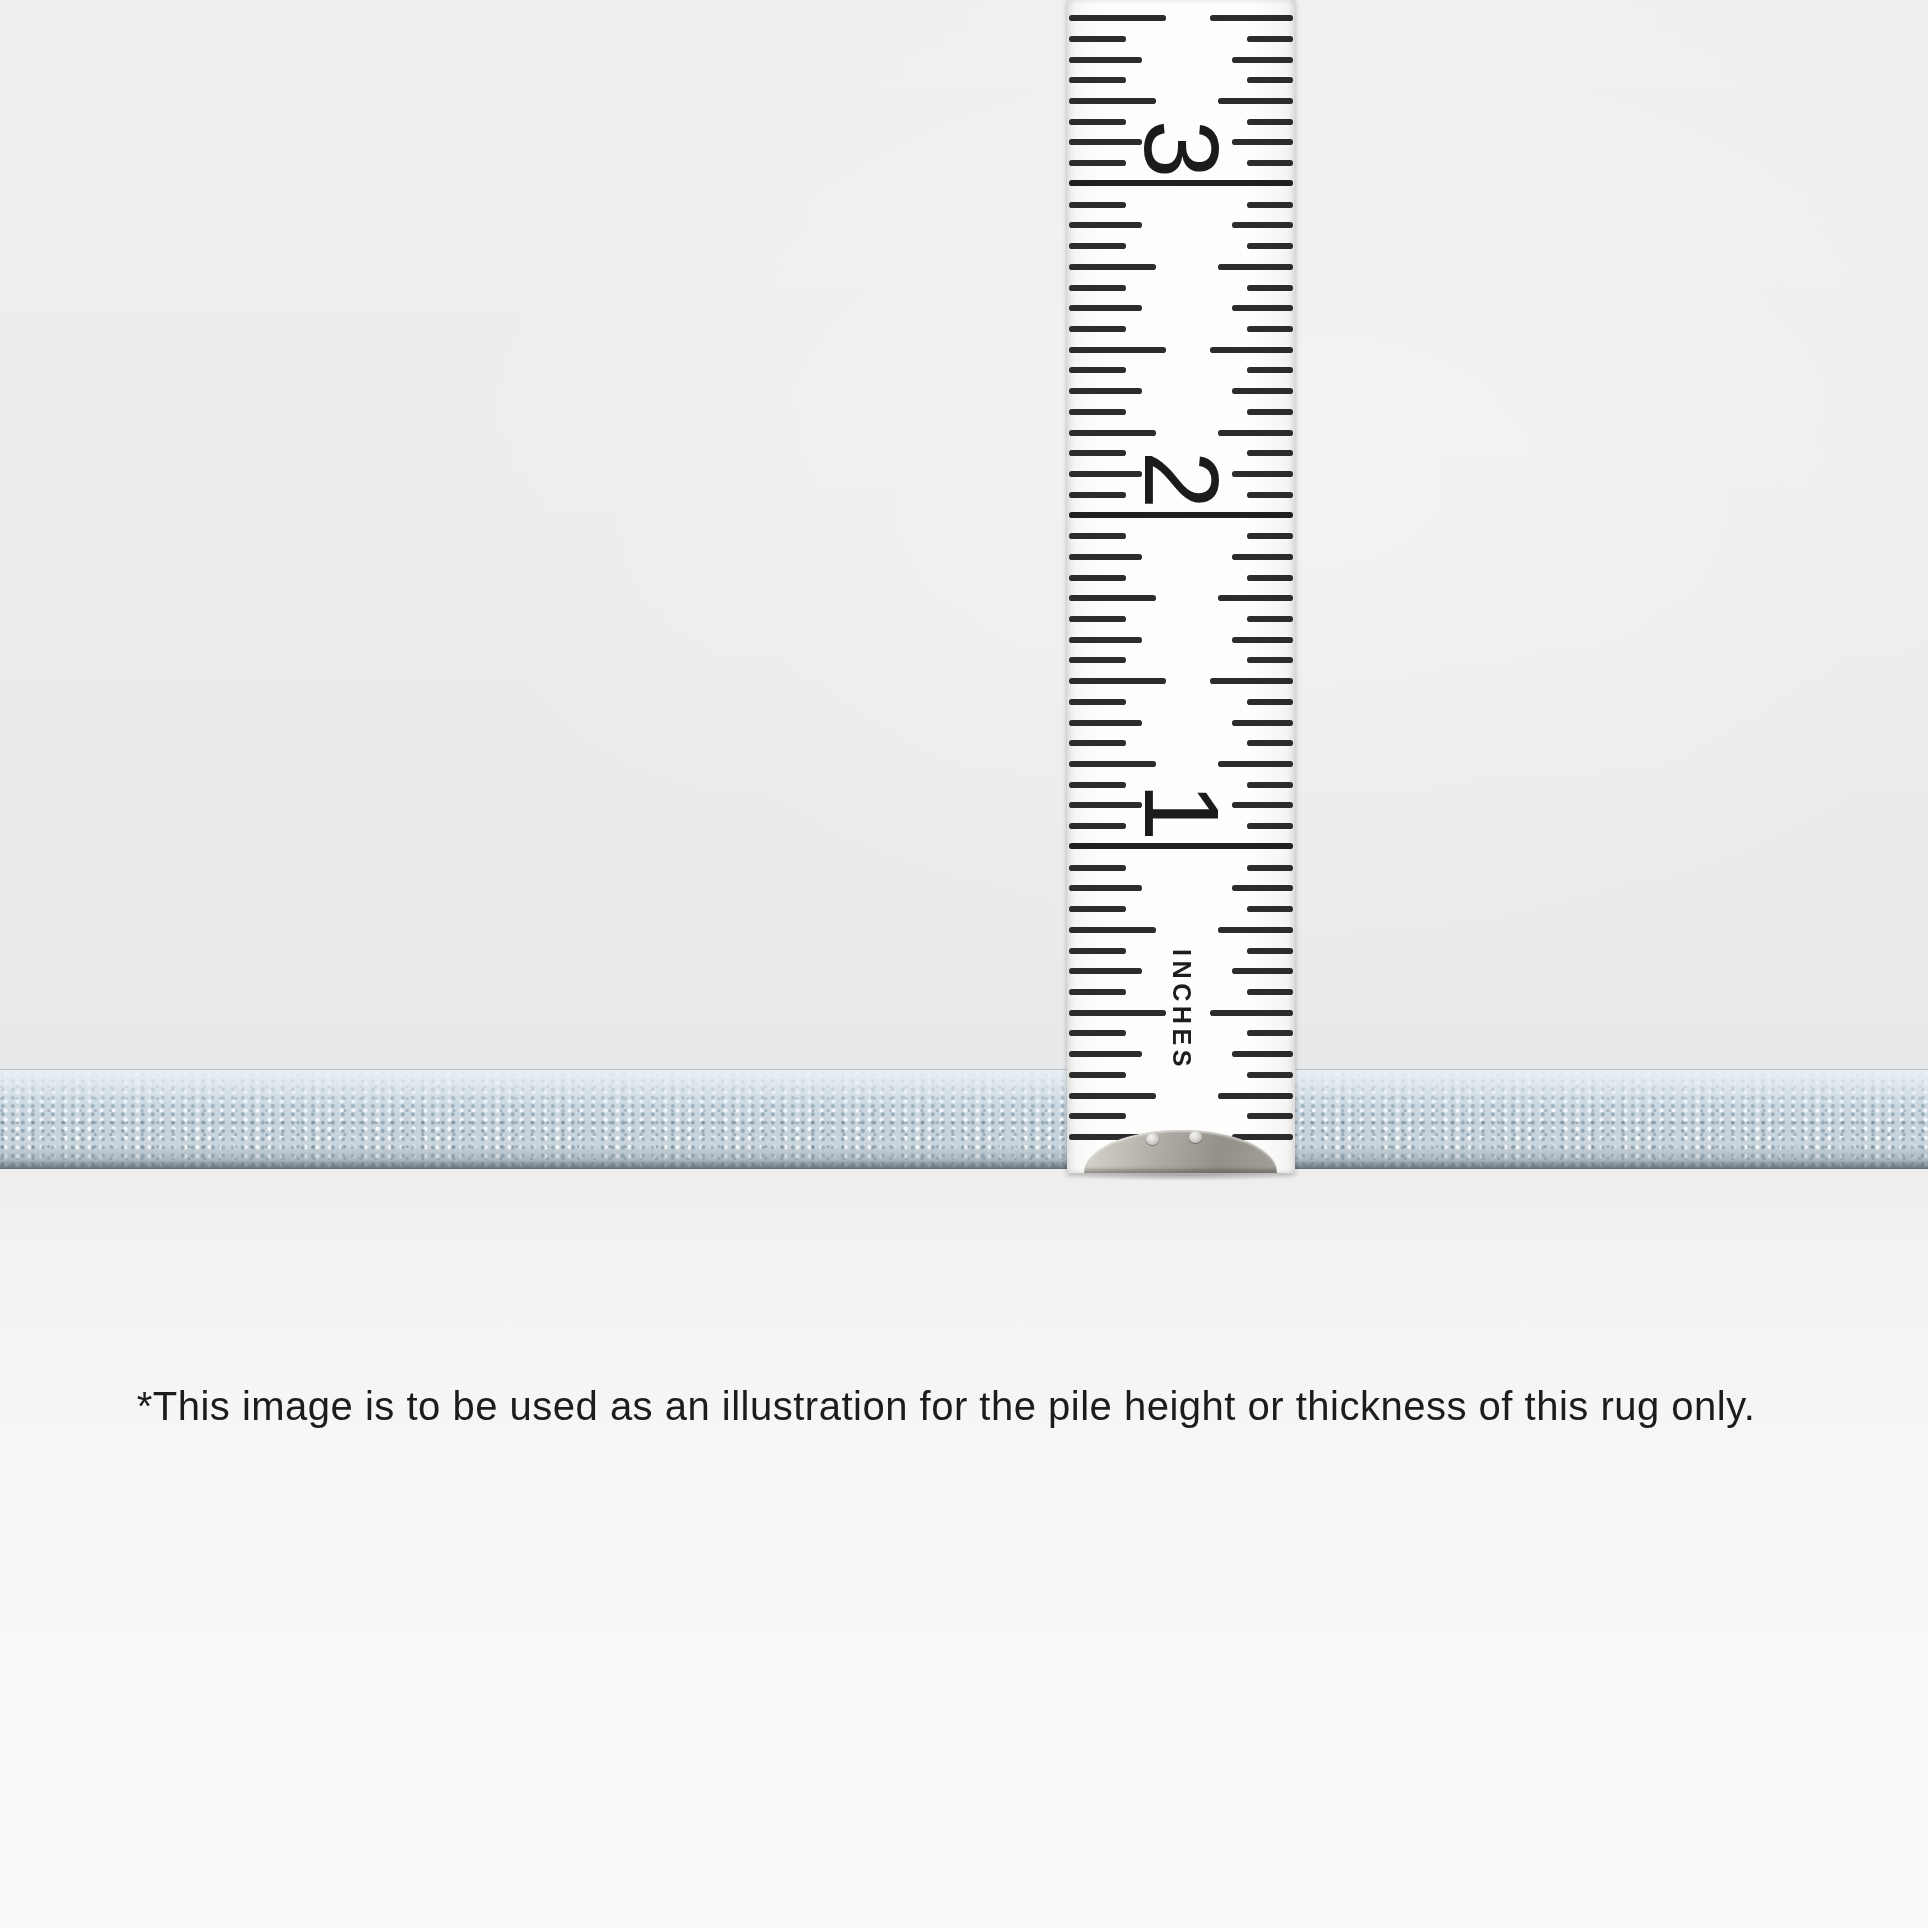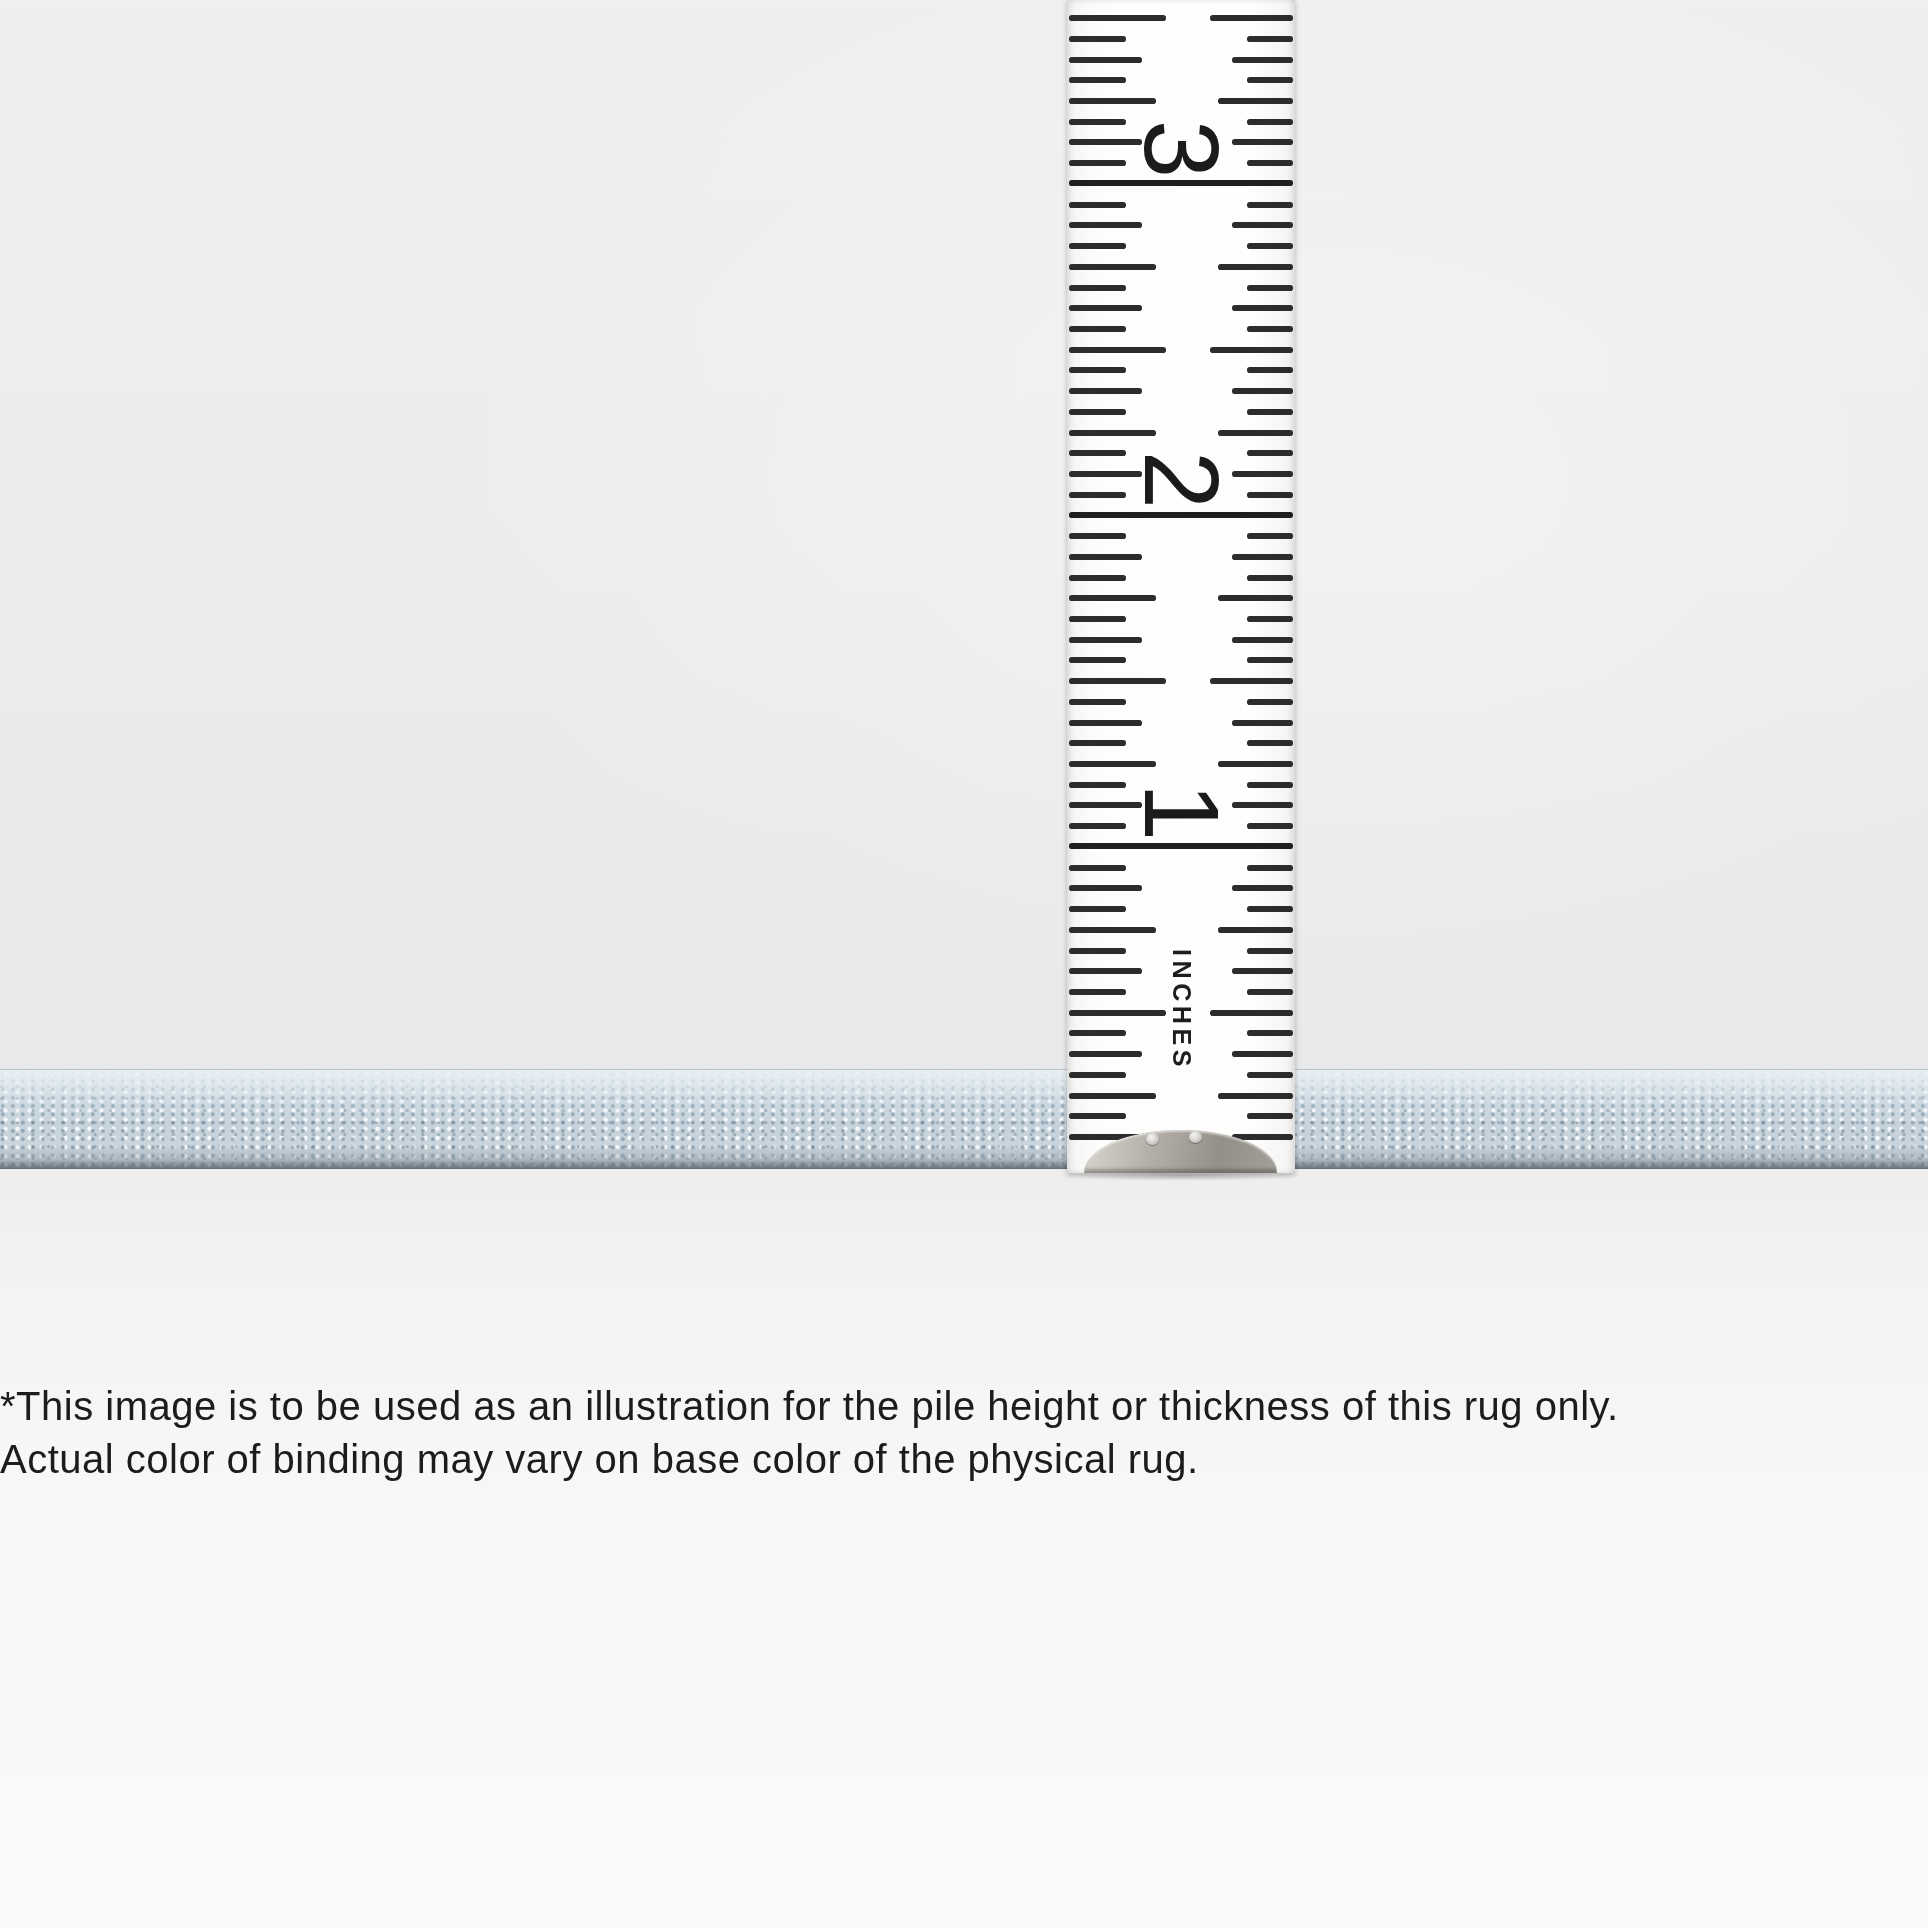--- a/index.html
+++ b/index.html
@@ -73,21 +73,21 @@
   }
   .rivet.r1{left:62px;top:2.8px;}
   .rivet.r2{left:105px;top:0.9px;}
   .tape-floor-shadow{
     position:absolute;left:1056px;top:1170px;width:250px;height:11px;
     background:radial-gradient(closest-side,rgba(0,0,0,.20),rgba(0,0,0,0));
   }
   
   .disclaimer{
     position:absolute;left:0;top:1380px;width:1892px;
-    color:#1c1c1c;
+    text-align:center;color:#1c1c1c;
   }
   .disclaimer p{
     margin:0;font-size:40px;line-height:53px;font-weight:400;letter-spacing:0.5px;
   }
 </style>
 </head>
 <body>
 
 <div class="stage">
   <div class="wall"></div>
@@ -212,16 +212,15 @@
       </div>
     <div class="unit-label">INCHES</div>
     <div class="clip">
       <div class="rivet r1"></div>
       <div class="rivet r2"></div>
     </div>
   </div>
 
   <div class="disclaimer">
     <p>*This image is to be used as an illustration for the pile height or thickness of this rug only.</p>
-    <p>Actual color of binding may vary on base color of the physical rug.</p>
   </div>
 </div>
 
 
 </body></html>

